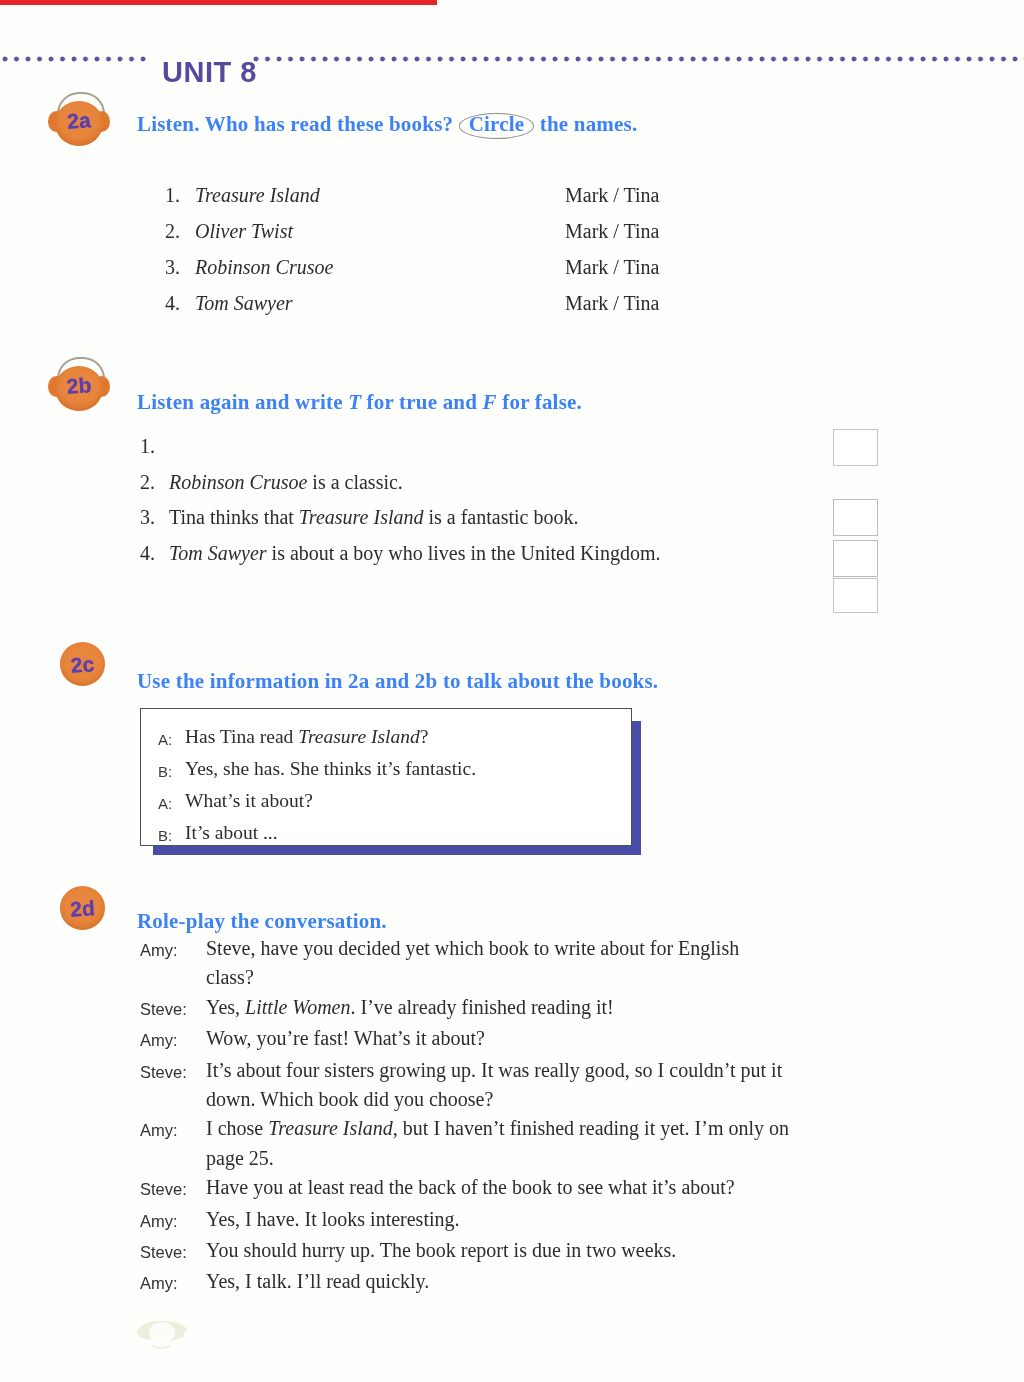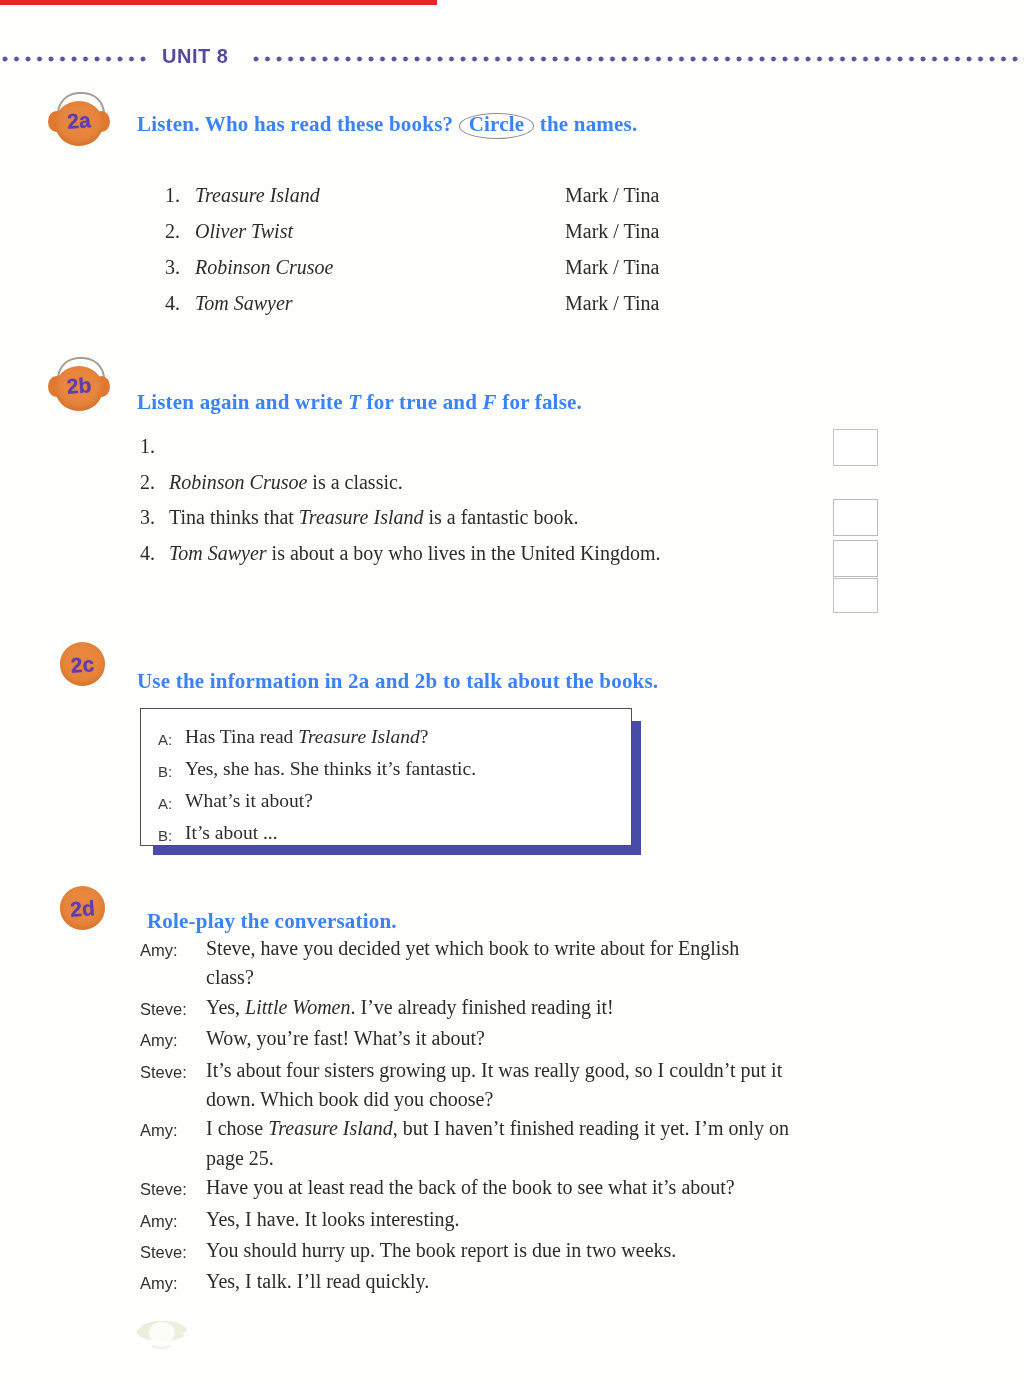--- a/index.html
+++ b/index.html
@@ -10,22 +10,22 @@
   }
   .red-bar{position:absolute;left:0;top:0;width:437px;height:5px;background:#e5242b;}
 
   
   .dots{position:absolute;height:8px;
     background-image:radial-gradient(circle at 3px 4px,#5a549e 2.1px,rgba(90,84,158,0) 2.8px);
     background-size:11.5px 8px;background-repeat:repeat-x;}
   .dots-left{left:2px;top:55px;width:146px;}
   .dots-right{left:253px;top:55px;width:771px;}
   .unit-label{
-    position:absolute;left:162px;top:45px;
-    font-family:"Liberation Sans",sans-serif;font-weight:800;font-size:20px;
+    position:absolute;left:162px;top:56px;
+    font-family:"Liberation Sans",sans-serif;font-weight:800;font-size:29px;
     letter-spacing:.5px;color:#564aa0;text-align:right;
   }
 
   
   .badge-hp{position:absolute;width:62px;height:56px;}
   .badge-hp .band{position:absolute;left:9px;top:0;width:44px;height:26px;
     border:2.5px solid #a99c90;border-bottom:none;border-radius:22px 22px 0 0;}
   .badge-hp .pad-l,.badge-hp .pad-r{position:absolute;top:19px;width:17px;height:21px;
     background:#e0782f;border-radius:50%;}
   .badge-hp .pad-l{left:0;} .badge-hp .pad-r{right:0;}
@@ -170,21 +170,21 @@
       <div class="dlg-line">
         <span class="spk">B:</span>
         <span><span>It’s about ...</span></span>
       </div>
     </div>
   </div>
 
   <div class="badge-c" style="left:60px;top:886px;">
     <span class="num">2d</span>
   </div>
-  <h2 class="sec-title" style="left:137px;top:892px;margin-left:10px;">Role-play the conversation.</h2>
+  <h2 class="sec-title" style="left:137px;top:892px;">Role-play the conversation.</h2>
 
   <div class="conv">
     <div class="conv-line">
       <span class="spk2">Amy:</span>
       <span class="utt"><span>Steve, have you decided yet which book to write about for English</span><br><span>class?</span></span>
     </div>
     <div class="conv-line">
       <span class="spk2">Steve:</span>
       <span class="utt"><span>Yes, </span><span class="it">Little Women</span><span>. I’ve already finished reading it!</span></span>
     </div>

